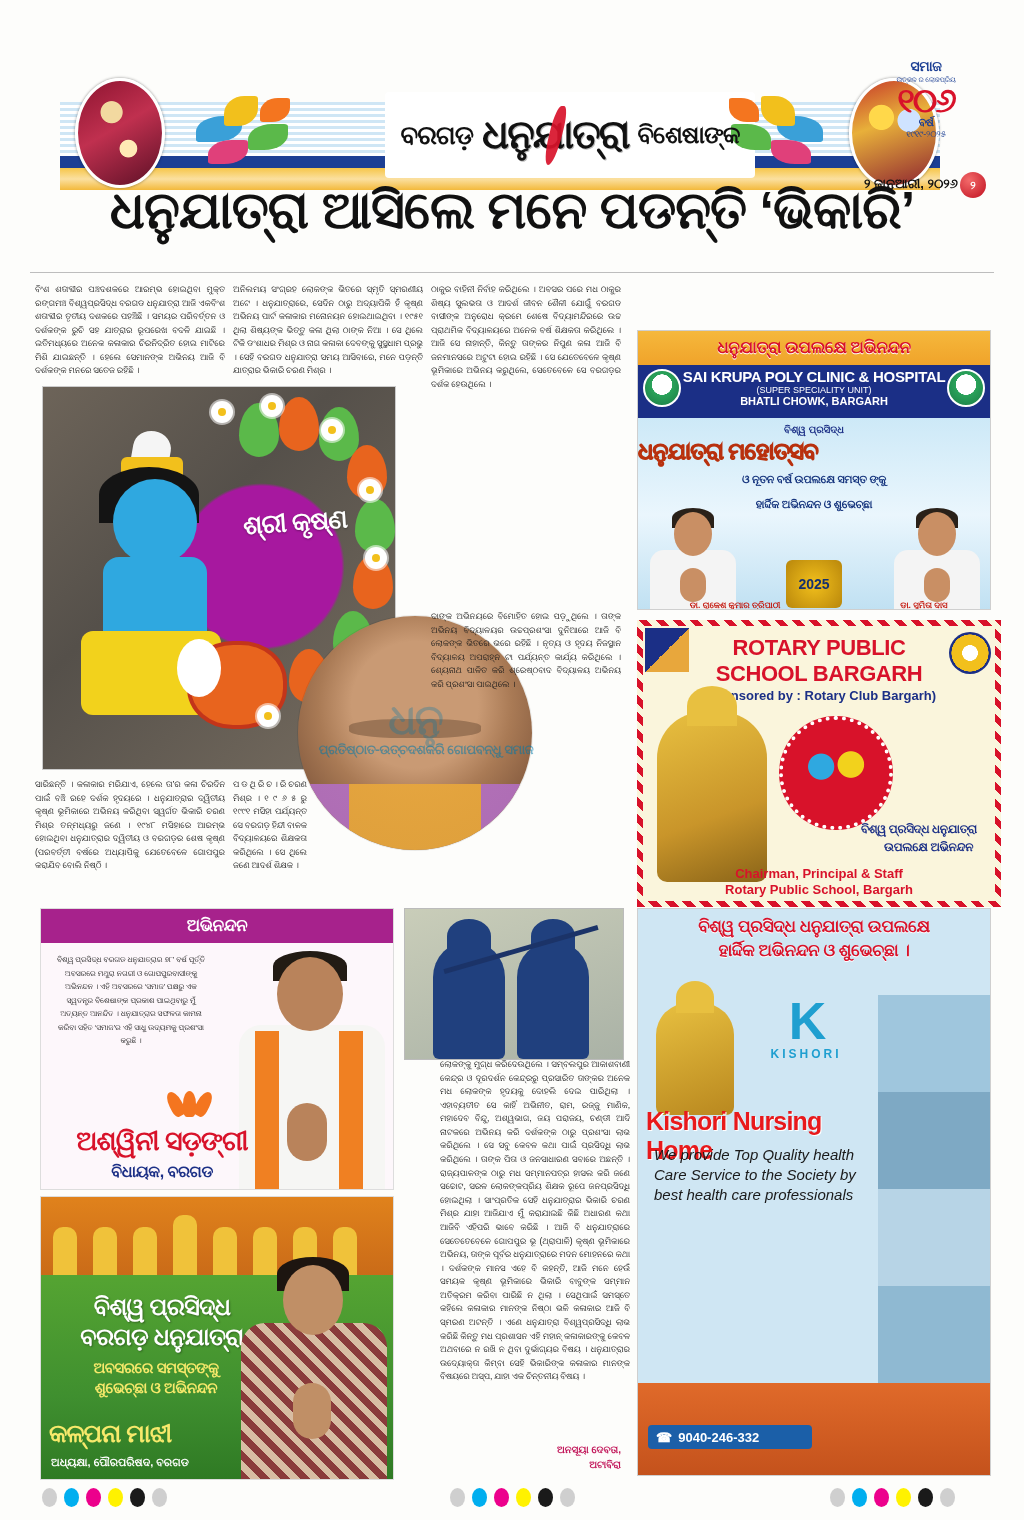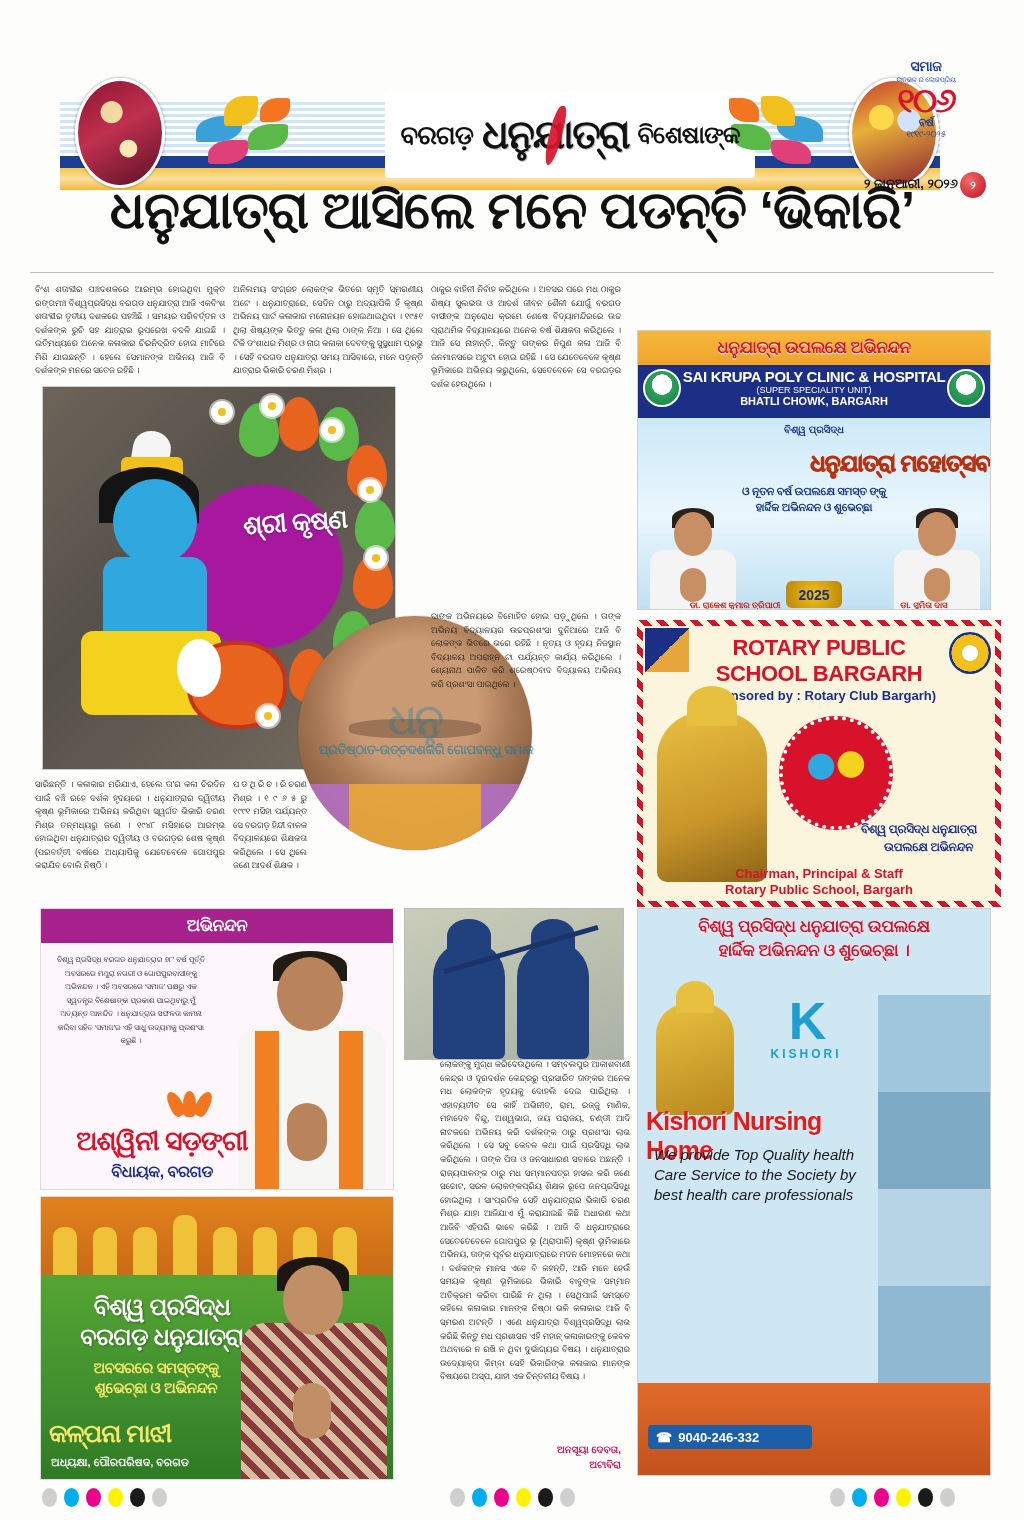--- a/index.html
+++ b/index.html
@@ -140,34 +140,34 @@
   .sai-blue{height:50px;background:#1b2f86;color:#fff;text-align:center;padding-top:3px;position:relative;}
   .sai-blue .n1{font-size:15px;font-weight:bold;letter-spacing:-.3px;}
   .sai-blue .n2{font-size:9px;}
   .sai-blue .n3{font-size:11px;font-weight:bold;}
   .sai-emb{position:absolute;top:4px;width:34px;height:34px;border-radius:50%;
     background:radial-gradient(circle at 50% 40%,#fff 0 38%,#2aa25a 39%,#1b7a44);border:2px solid #fff;}
   .sai-emb.l{left:5px;} .sai-emb.r{right:5px;}
   .sai-body{height:194px;position:relative;
     background:linear-gradient(to bottom,#cde9f7,#eaf6fd 50%,#bfe0f2);}
   .sai-body .bp{font-size:10px;color:#1b2f86;font-weight:bold;text-align:center;padding-top:6px;}
-  .sai-body .bh{font-size:23px;font-weight:bold;text-align:right;letter-spacing:-1px;margin-top:14px;
+  .sai-body .bh{font-size:23px;font-weight:bold;text-align:left;letter-spacing:-1px;margin-top:2px;
     color:#f2b01c;-webkit-text-stroke:1px #b8300f;}
   .sai-body .bl1,.sai-body .bl2{font-size:11px;font-weight:bold;text-align:center;color:#16357e;letter-spacing:-.3px;}
-  .sai-body .bl1{margin-top:8px;} .sai-body .bl2{margin-top:3px;}
+  .sai-body .bl1{margin-top:8px;} .sai-body .bl2{margin-top:12px;}
   .sai-dr{position:absolute;bottom:0;width:104px;height:104px;}
   .sai-dr.l{left:2px;} .sai-dr.r{right:2px;}
   .sai-dr .head{position:absolute;left:34px;top:4px;width:38px;height:44px;border-radius:50%;background:#c98f64;}
   .sai-dr .hair{position:absolute;left:32px;top:0px;width:42px;height:20px;border-radius:50% 50% 0 0;background:#2a2119;}
   .sai-dr .shirt{position:absolute;left:10px;bottom:0;width:86px;height:62px;border-radius:14px 14px 0 0;background:#f4f4f4;}
   .sai-dr .hands{position:absolute;left:40px;bottom:10px;width:26px;height:34px;border-radius:13px;background:#c98f64;}
   .sai-name{position:absolute;bottom:1px;font-size:8.5px;font-weight:bold;color:#c41a10;width:132px;text-align:center;margin-left:31px;}
   .sai-name.l{left:0;} .sai-name.r{right:0;}
   .sai-2025{position:absolute;left:50%;bottom:4px;transform:translateX(-50%);
-    width:56px;height:27px;border-radius:6px;background:radial-gradient(circle,#f2c01c,#b8860b);
+    width:56px;height:48px;border-radius:6px;background:radial-gradient(circle,#f2c01c,#b8860b);
     color:#14306e;font-size:14px;font-weight:bold;display:flex;align-items:center;justify-content:center;}
 
   
   .ad-rot{left:637px;top:620px;width:352px;height:275px;background:#faf5dc;
     border:6px solid;border-image:repeating-linear-gradient(45deg,#d8122a 0 6px,#faf5dc 6px 12px) 6;}
   .rot-t1{font-size:22px;font-weight:bold;color:#d8122a;text-align:center;margin-top:9px;letter-spacing:-.4px;}
   .rot-t2{font-size:22px;font-weight:bold;color:#d8122a;text-align:center;letter-spacing:-.4px;}
   .rot-sp{font-size:13px;font-weight:bold;color:#1b2f86;text-align:center;margin-top:1px;}
   .rot-flag{position:absolute;left:2px;top:2px;width:44px;height:44px;
     background:linear-gradient(135deg,#1b2f86 0 50%,#e8a73c 50%);}

